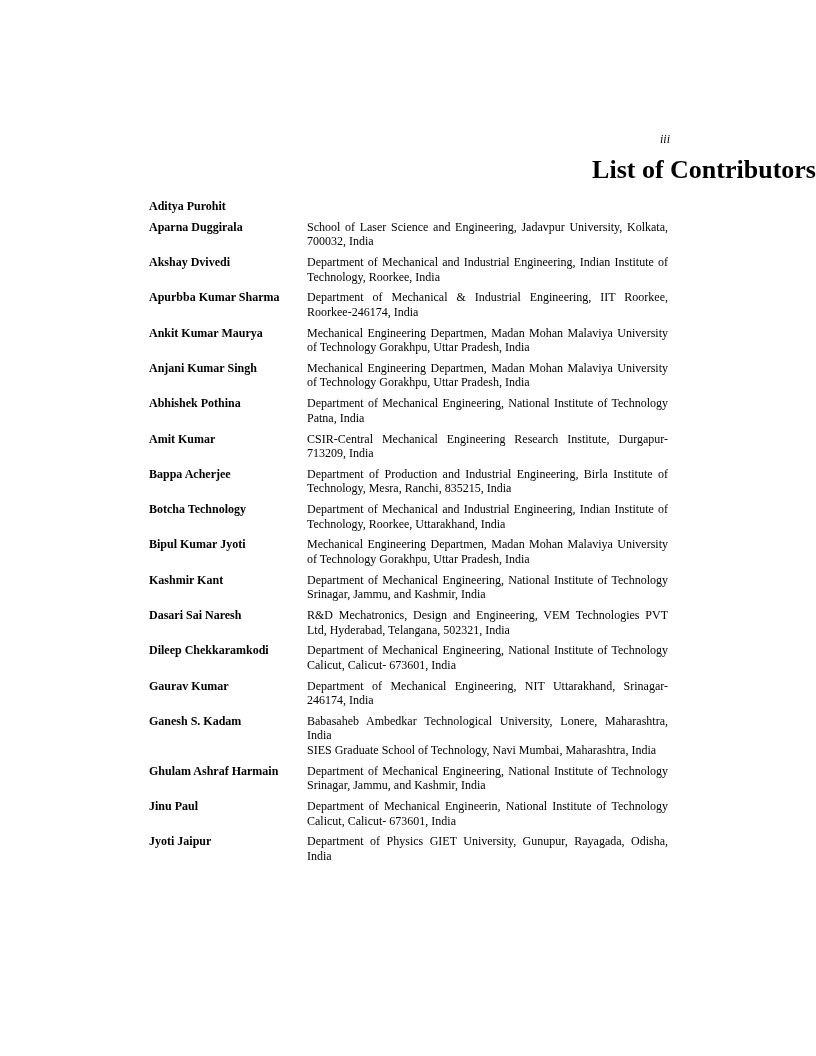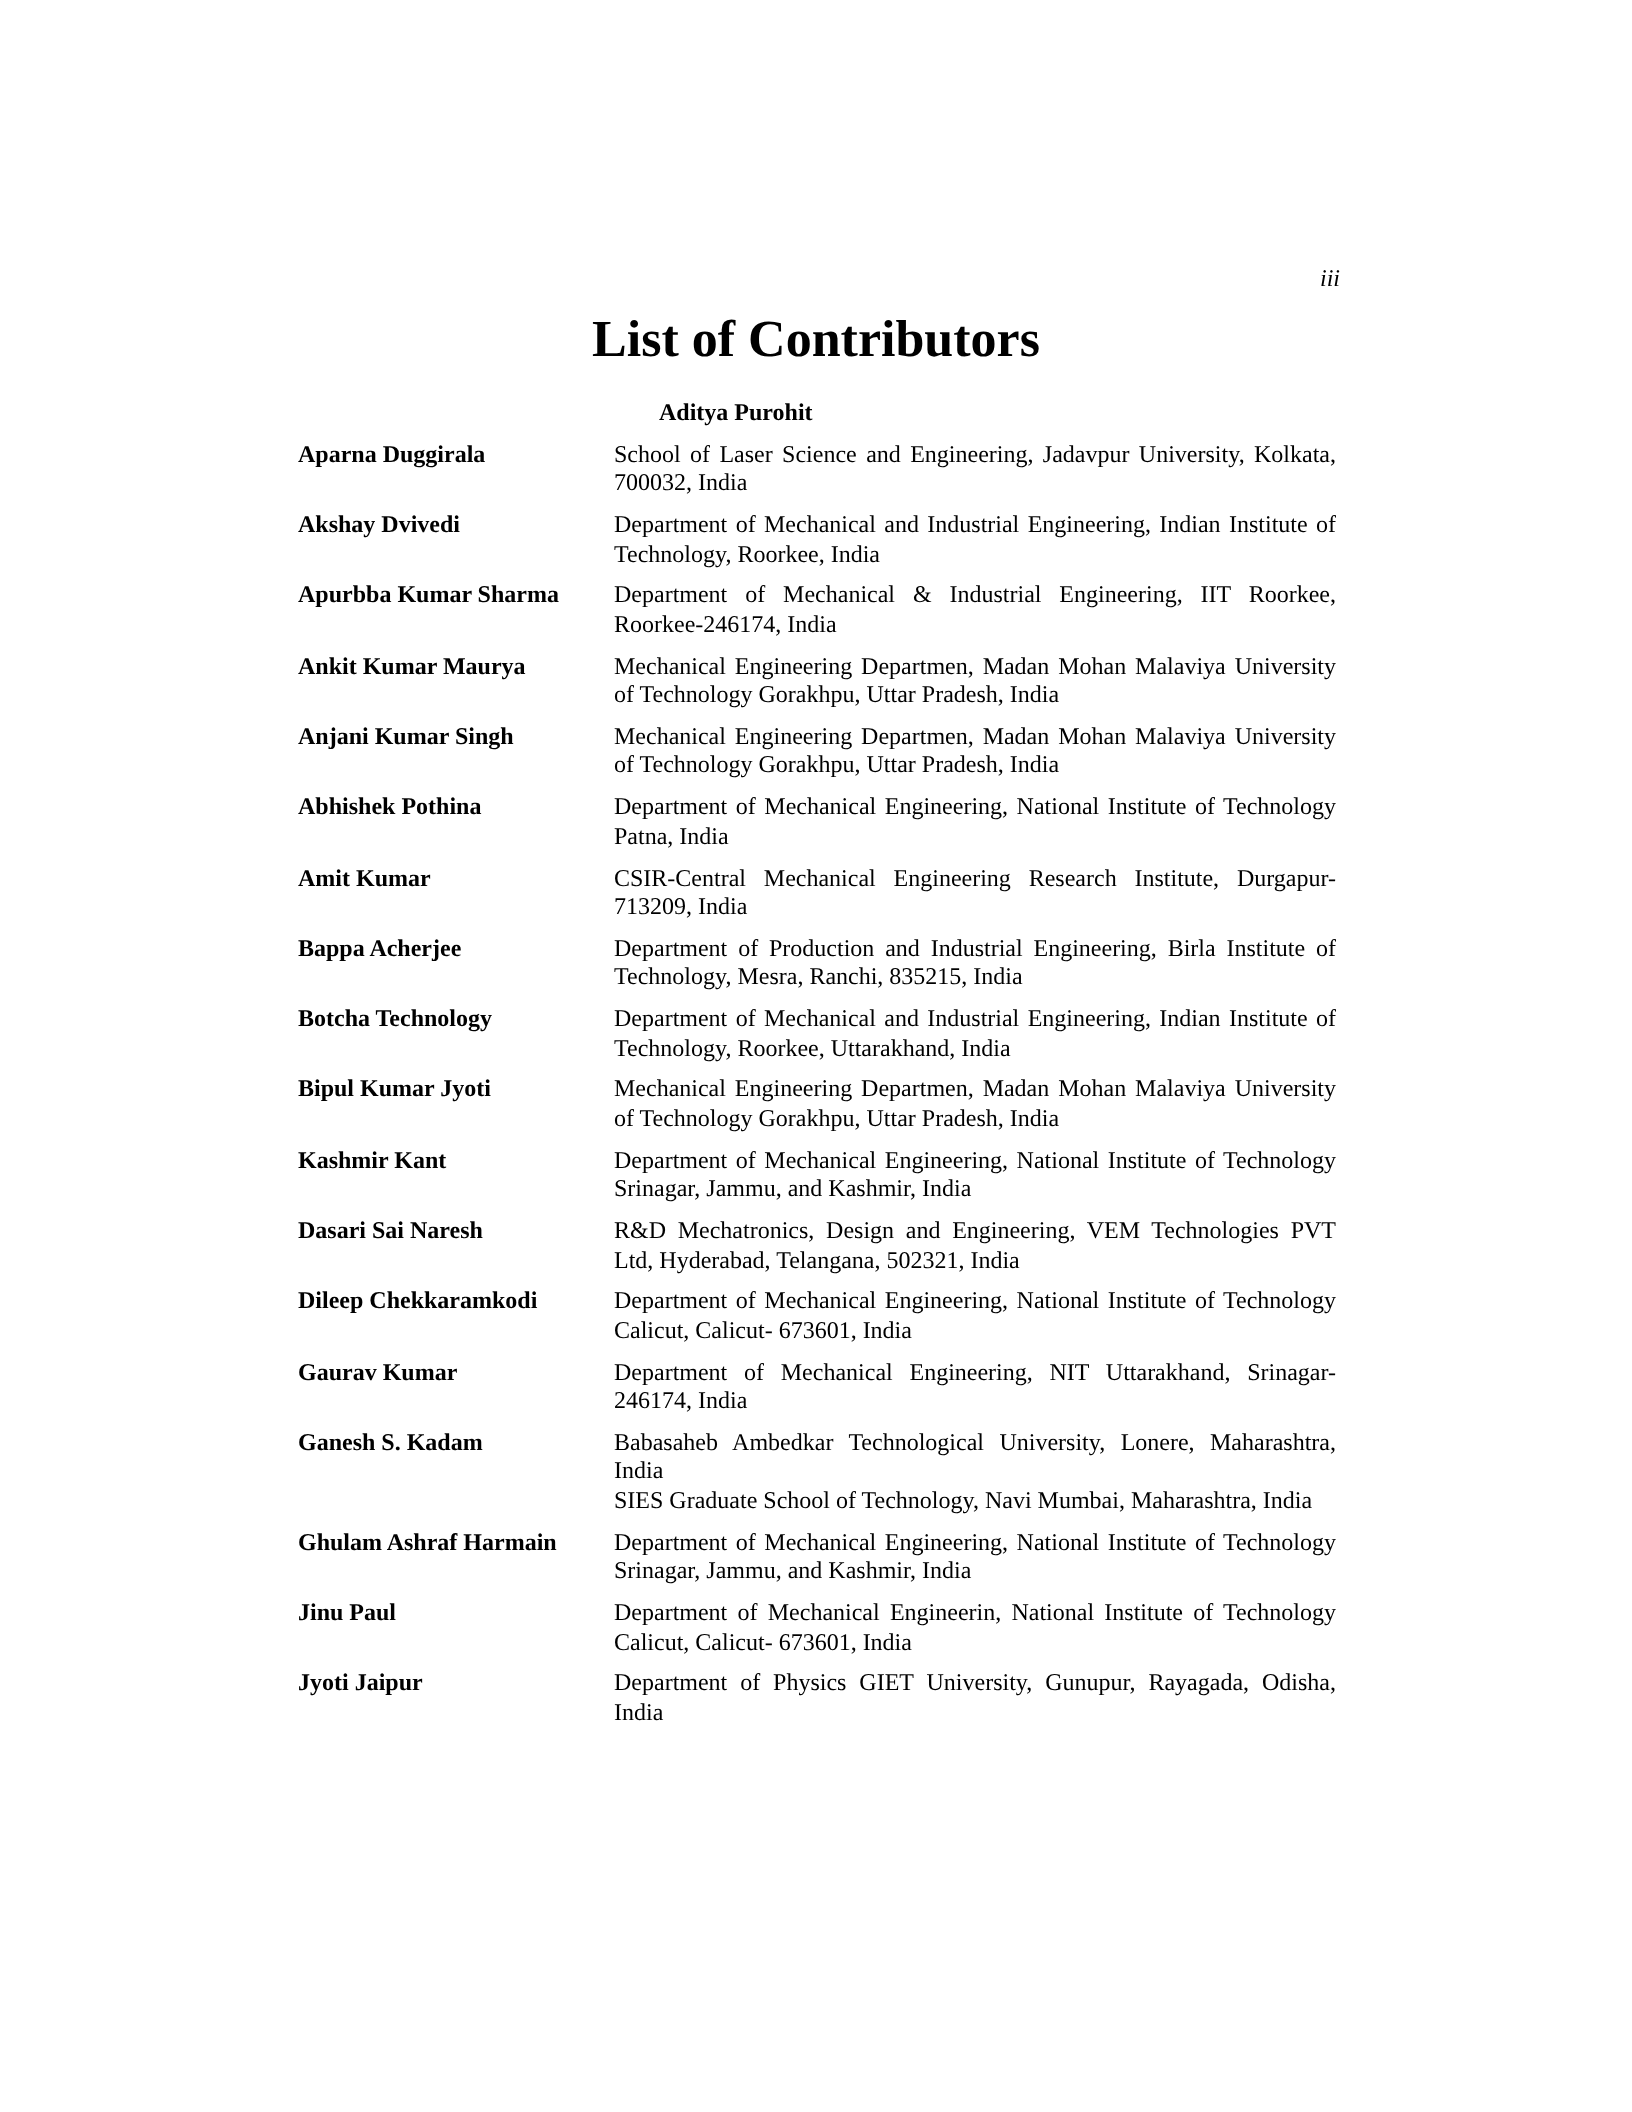--- a/index.html
+++ b/index.html
@@ -1,21 +1,21 @@
 <!DOCTYPE html>
 <html><head>
   <meta charset="utf-8">
   <style>
     html, body { margin:0; padding:0; background:#ffffff; }
     body { width:816px; height:1056px; position:relative; font-family:"Liberation Serif", serif; color:#000; overflow:hidden; }
     .page-num { position:absolute; top:132px; right:146px; font-size:12px; font-style:italic; font-weight:normal; }
-    .title { position:absolute; top:155px; left:0; width:816px; text-align:center; font-size:26px; font-weight:bold; margin:0; padding-left:0; }
+    .title { position:absolute; top:155px; left:0; width:816px; text-align:right; font-size:26px; font-weight:bold; margin:0; padding-left:0; }
     .title span { display:inline-block; margin-left:0; position:relative; left:0; }
     .list { position:absolute; top:199px; left:149px; width:519px; }
-    .entry { display:flex; margin-bottom:6.3px;justify-content:center; }
+    .entry { display:flex; margin-bottom:6.3px; }
     .name { width:158px; flex:none; font-weight:bold; font-size:12px; line-height:14.5px; }
     .aff { flex:1; font-size:12px; line-height:14.5px; text-align:justify; }
     .aff-line { display:block; }
   </style>
 </head>
 <body>
 
 <div class="page-num">iii</div>
 <h1 class="title"><span>List of Contributors</span></h1>
 

